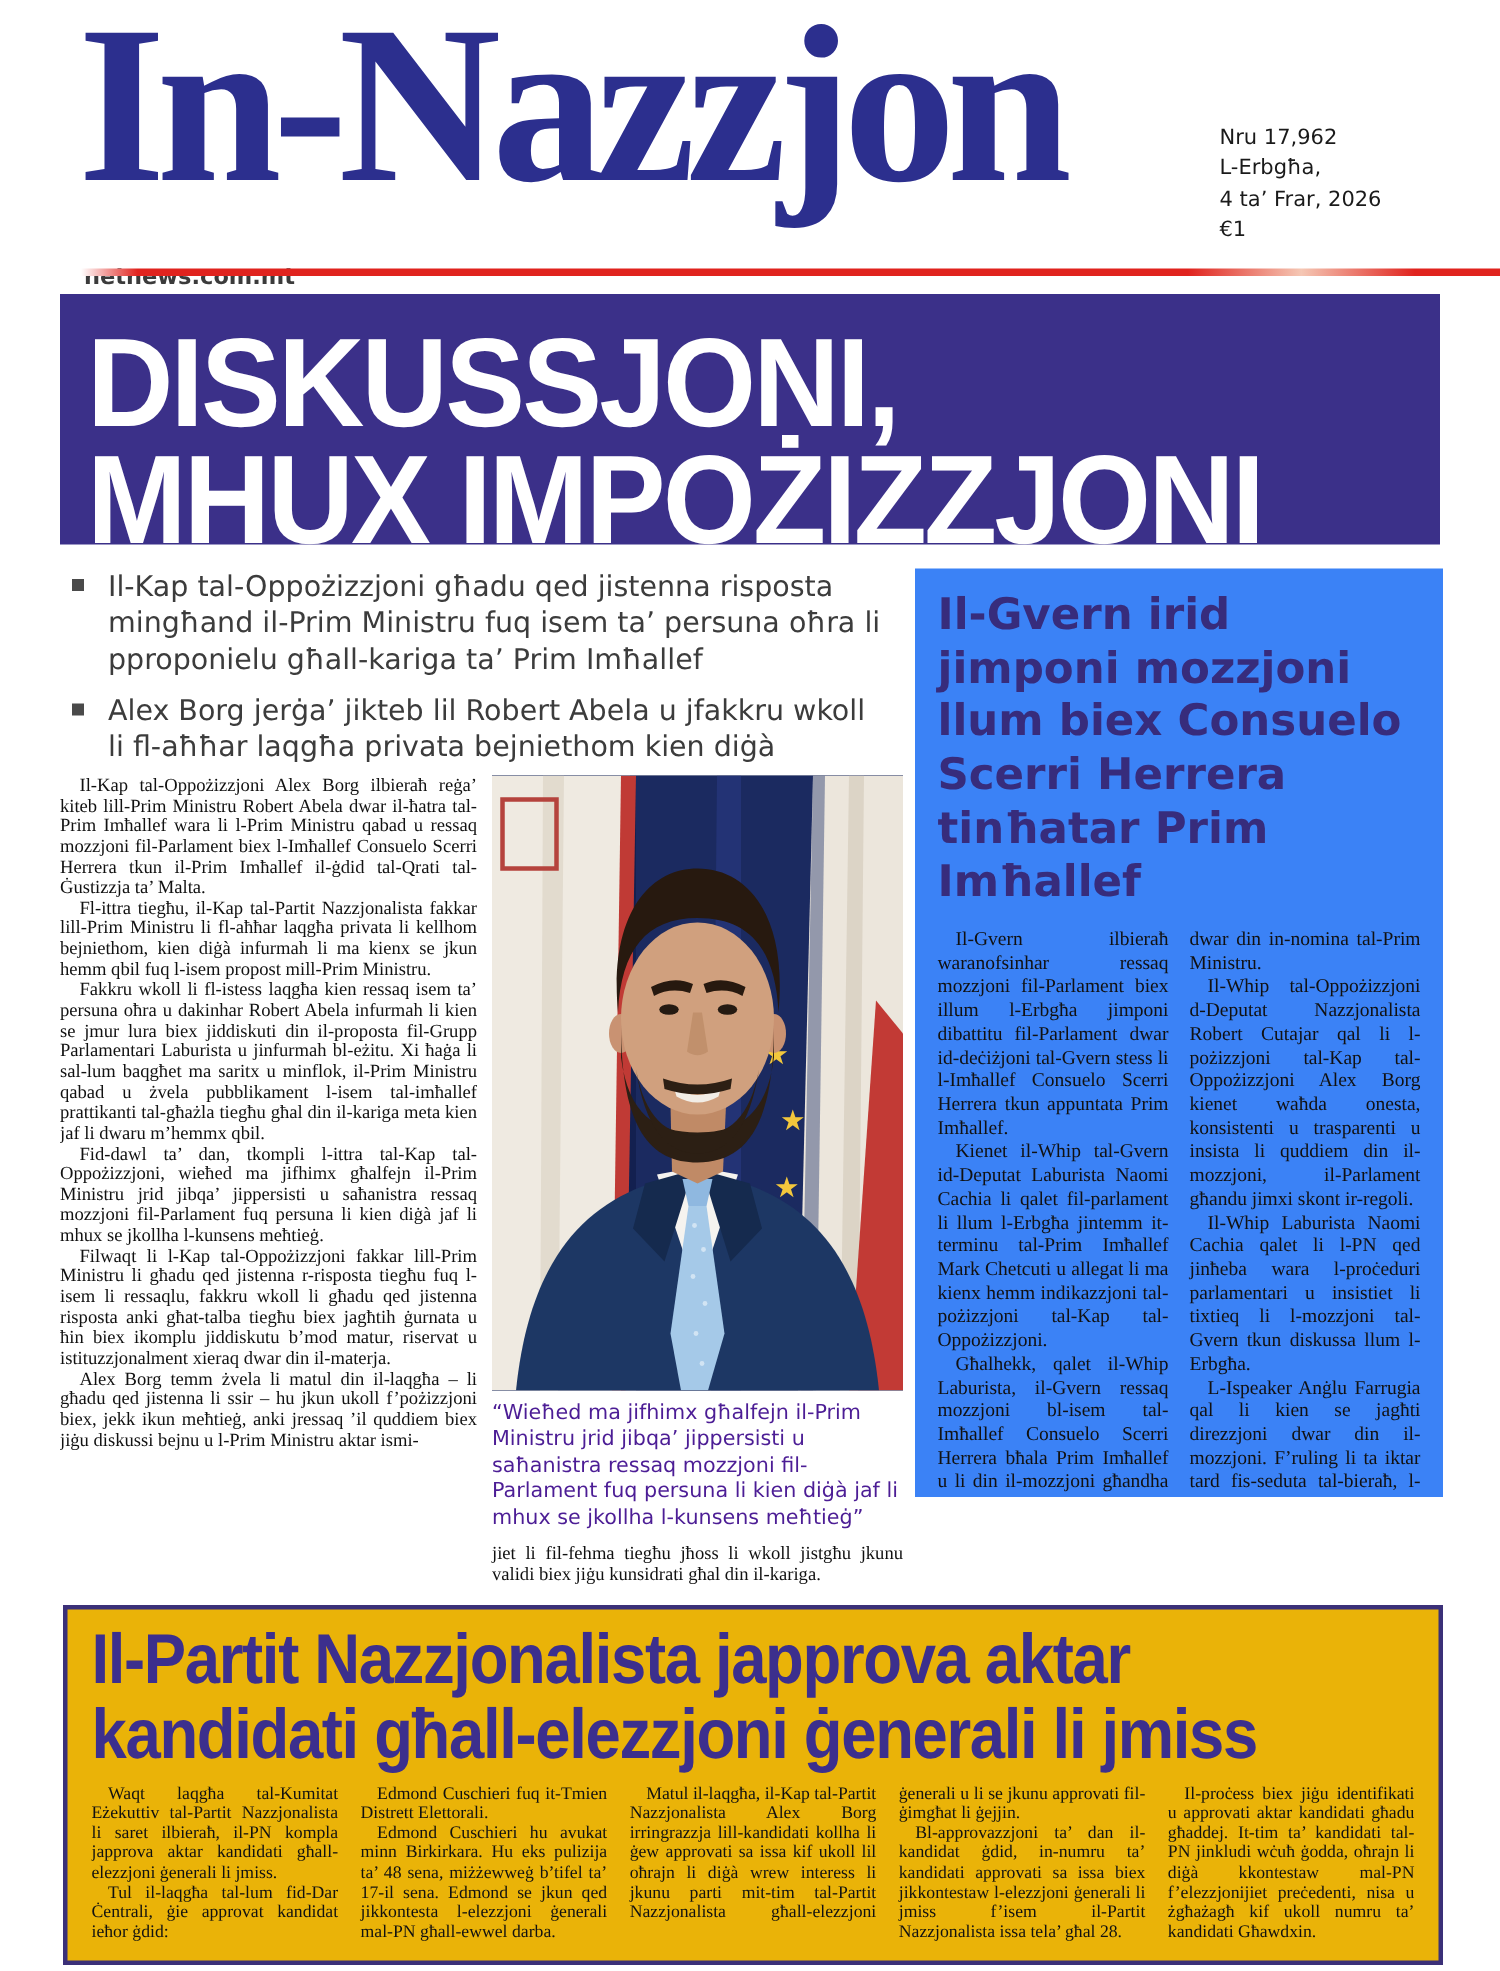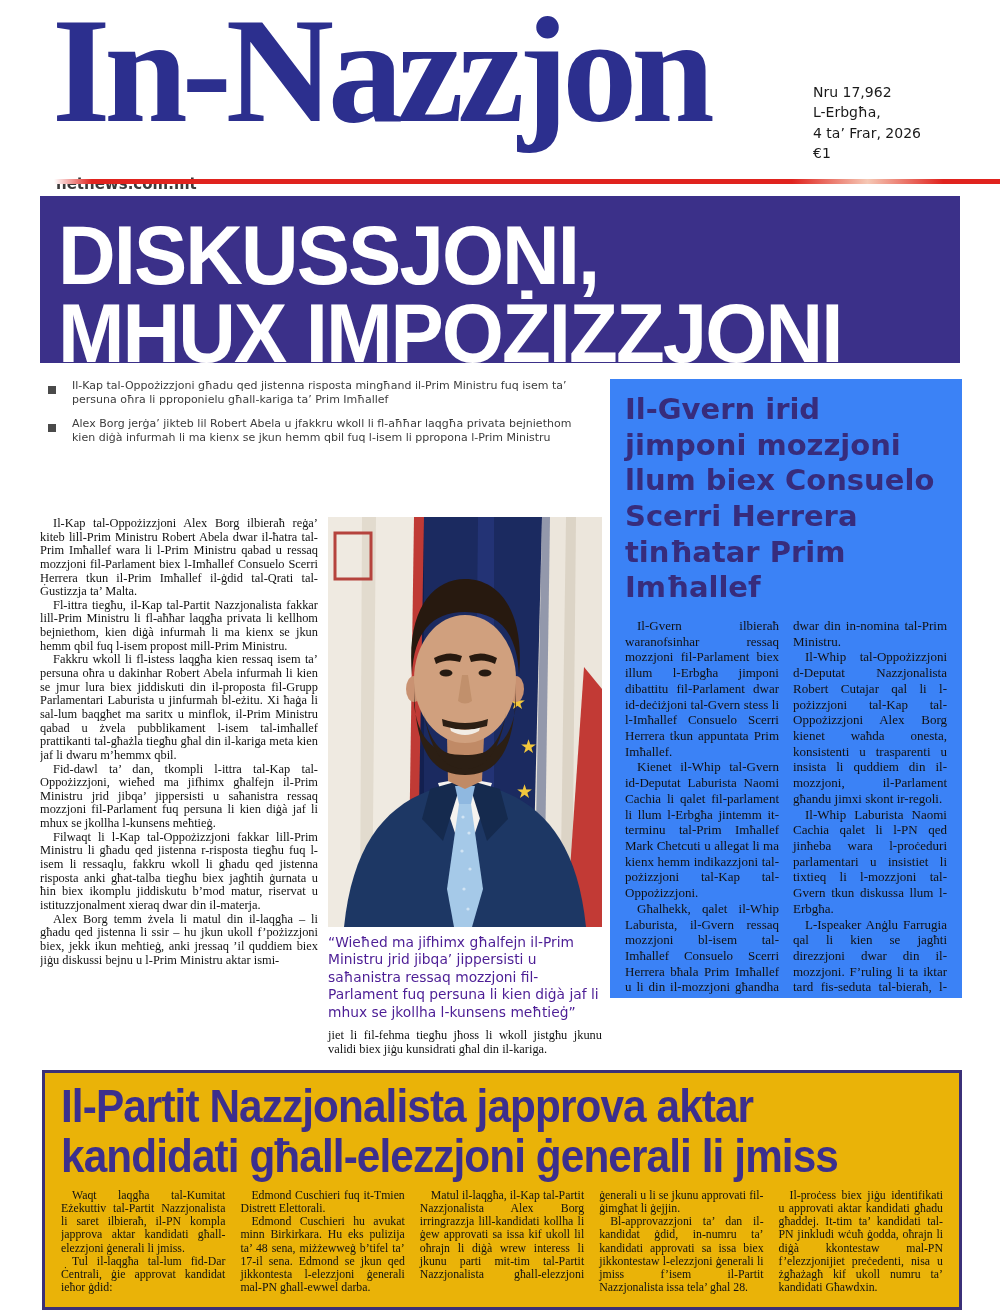--- a/index.html
+++ b/index.html
@@ -39,21 +39,21 @@
     font-family:"Liberation Sans", sans-serif;font-weight:bold;
     font-size:84px;line-height:0.93;letter-spacing:-2px;
     transform:scaleX(0.95);transform-origin:left center;white-space:nowrap;
   }
   
   .main-region{display:flex;margin:16px 38px 0 40px;}
   .left-region{width:562px;}
   .bullets{width:545px;height:132px;overflow:hidden;margin-left:4px;}
   .bullet-item{
     position:relative;padding-left:28px;margin-bottom:10px;
-    font-family:"DejaVu Sans", sans-serif;font-size:11px;line-height:1.28;color:#3c3c3c;
+    font-family:"DejaVu Sans", sans-serif;font-size:19px;line-height:1.28;color:#3c3c3c;
   }
   .bullet-item .sq{
     position:absolute;left:4px;top:7px;width:8px;height:8px;background:#4a4a4a;
   }
   .story-cols{display:flex;margin-top:6px;}
   .col-left{width:278px;height:522px;overflow:hidden;}
   .col-left p, .serif-body p{
     margin:0;text-indent:13px;text-align:justify;
   }
   .col-left p{font-size:12.4px;line-height:1.1;}

